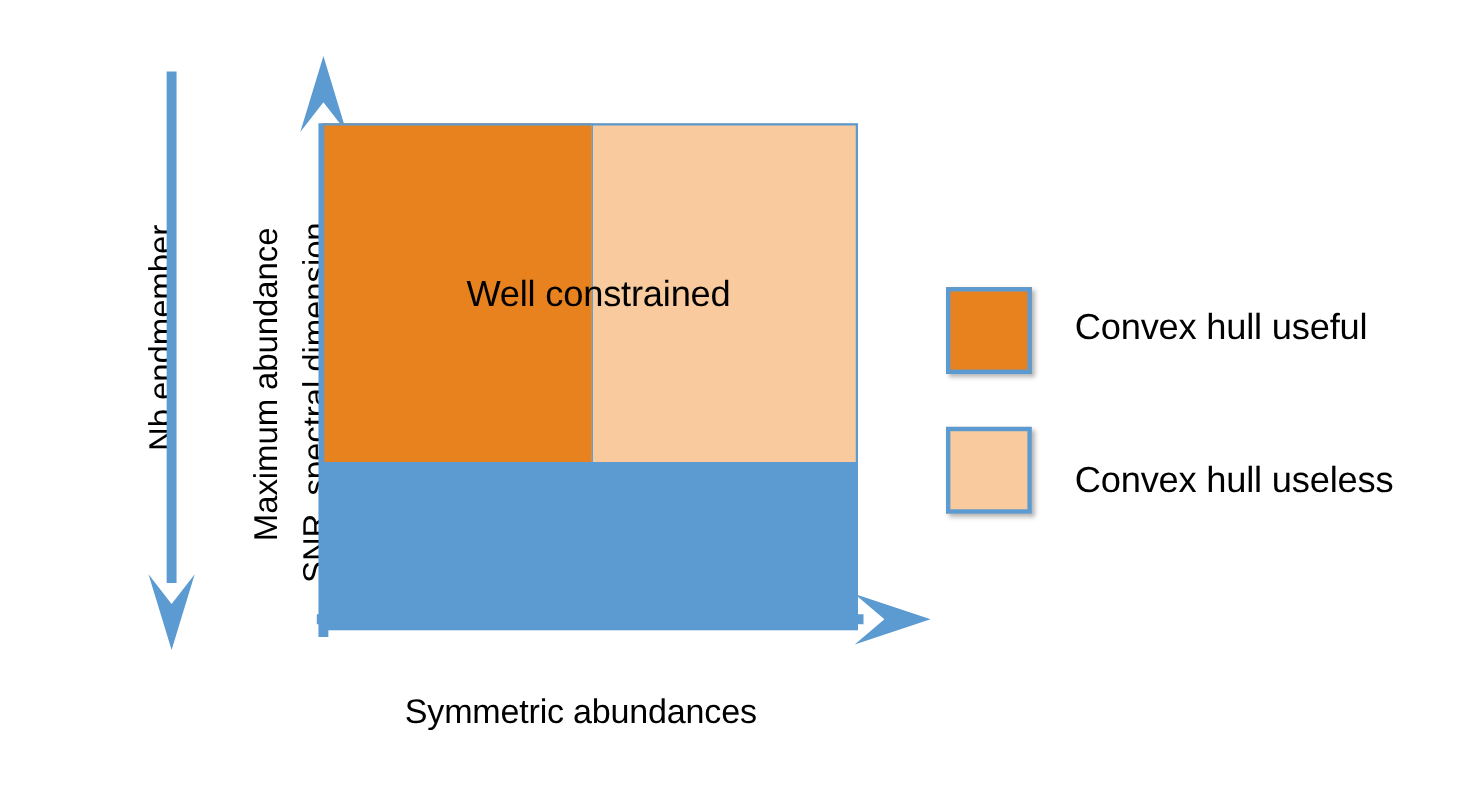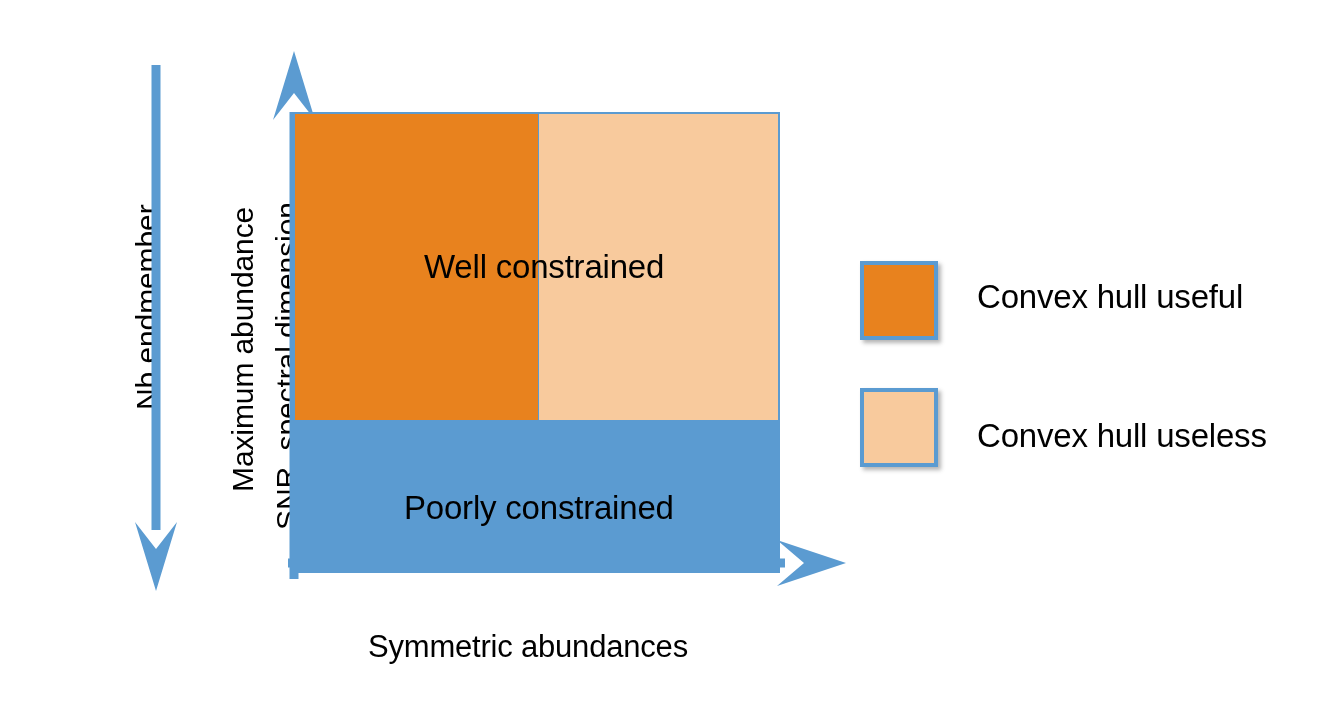--- a/index.html
+++ b/index.html
@@ -209,21 +209,20 @@
   </svg>
 
   <div class="block" id="block-well-useful" style="background:#E8821E;"></div>
 
   <div class="block" id="block-well-useless" style="background:#F8CA9D;"></div>
 
   <div class="block" id="block-poorly" style="background:#5B9BD1;"></div>
 
   <div class="region-caption nosel" id="caption-well">Well constrained</div>
 
-  <div class="region-caption nosel" id="caption-poorly">Poorly constrained</div>
 
   <div class="nosel" id="caption-x-axis">Symmetric abundances</div>
 
   <div id="legend">
 
     <div class="legend-row row-1">
       <div class="legend-swatch" style="background:#F8CA9D;"></div>
       <div class="legend-text nosel">Convex hull useless</div>
     </div>
 

